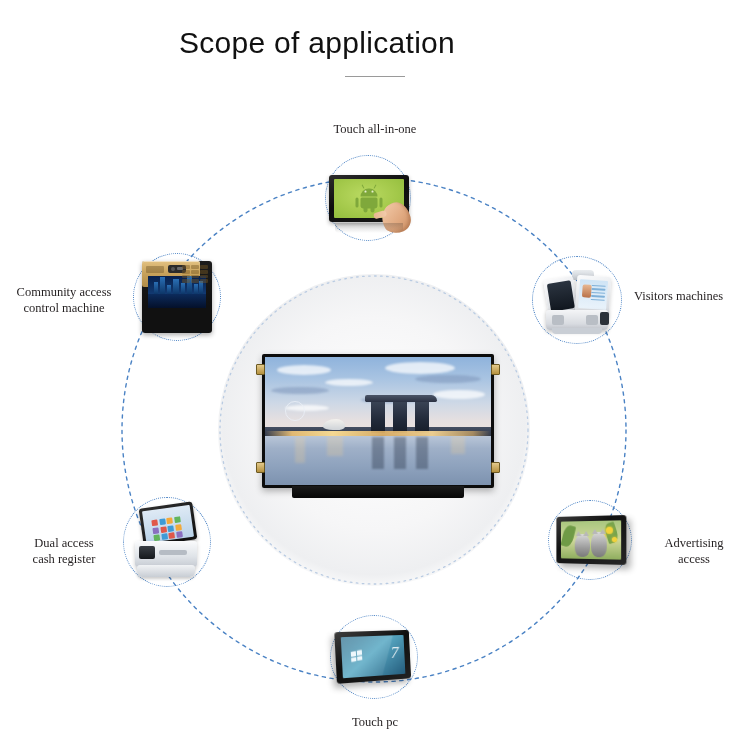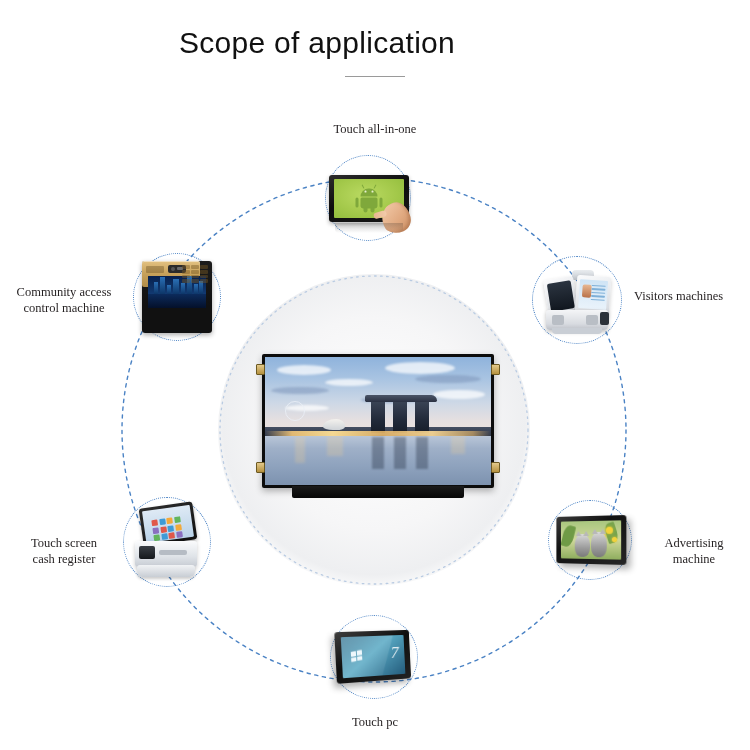--- a/index.html
+++ b/index.html
@@ -358,21 +358,21 @@
         <span class="leaf" style="right:4px;top:2px;width:11px;height:20px;background:#77a44d;transform:rotate(-18deg);"></span>
         <span class="flower" style="right:8px;top:6px;width:7px;height:7px;"></span>
         <span class="flower" style="right:15px;top:13px;width:6px;height:6px;"></span>
         <span class="flower" style="right:4px;top:16px;width:5px;height:5px;"></span>
         <span class="kitten" style="left:15px;width:16px;height:23px;"></span>
         <span class="kitten" style="left:32px;width:16px;height:25px;"></span>
       </div>
     </div>
   </div>
   <div class="label lbl-advert">Advertising
-machine</div>
+access</div>
 
   <div class="node" id="node-dual">
     <div class="ring"></div>
     <div class="thumb" id="pos-top">
       <span class="scr">
         <span class="tiles">
           <i style="background:#e0584a"></i>
             <i style="background:#3f9bd6"></i>
             <i style="background:#f2a93b"></i>
             <i style="background:#63b55c"></i>
@@ -386,21 +386,21 @@
             <i style="background:#8a6fc0"></i>
         </span>
       </span>
     </div>
     <div class="thumb" id="pos-mid">
       <span class="cust"></span>
         <span class="slot"></span>
     </div>
     <div class="thumb" id="pos-base"></div>
   </div>
-  <div class="label lbl-dual">Touch screen
+  <div class="label lbl-dual">Dual access
 cash register</div>
 
   <div class="node" id="node-tablet">
     <div class="ring"></div>
     <div class="thumb bezel" id="tab-bezel">
       <div class="screen" id="tab-screen">
         <span class="win-flag">
           <i></i>
             <i></i>
             <i></i>

